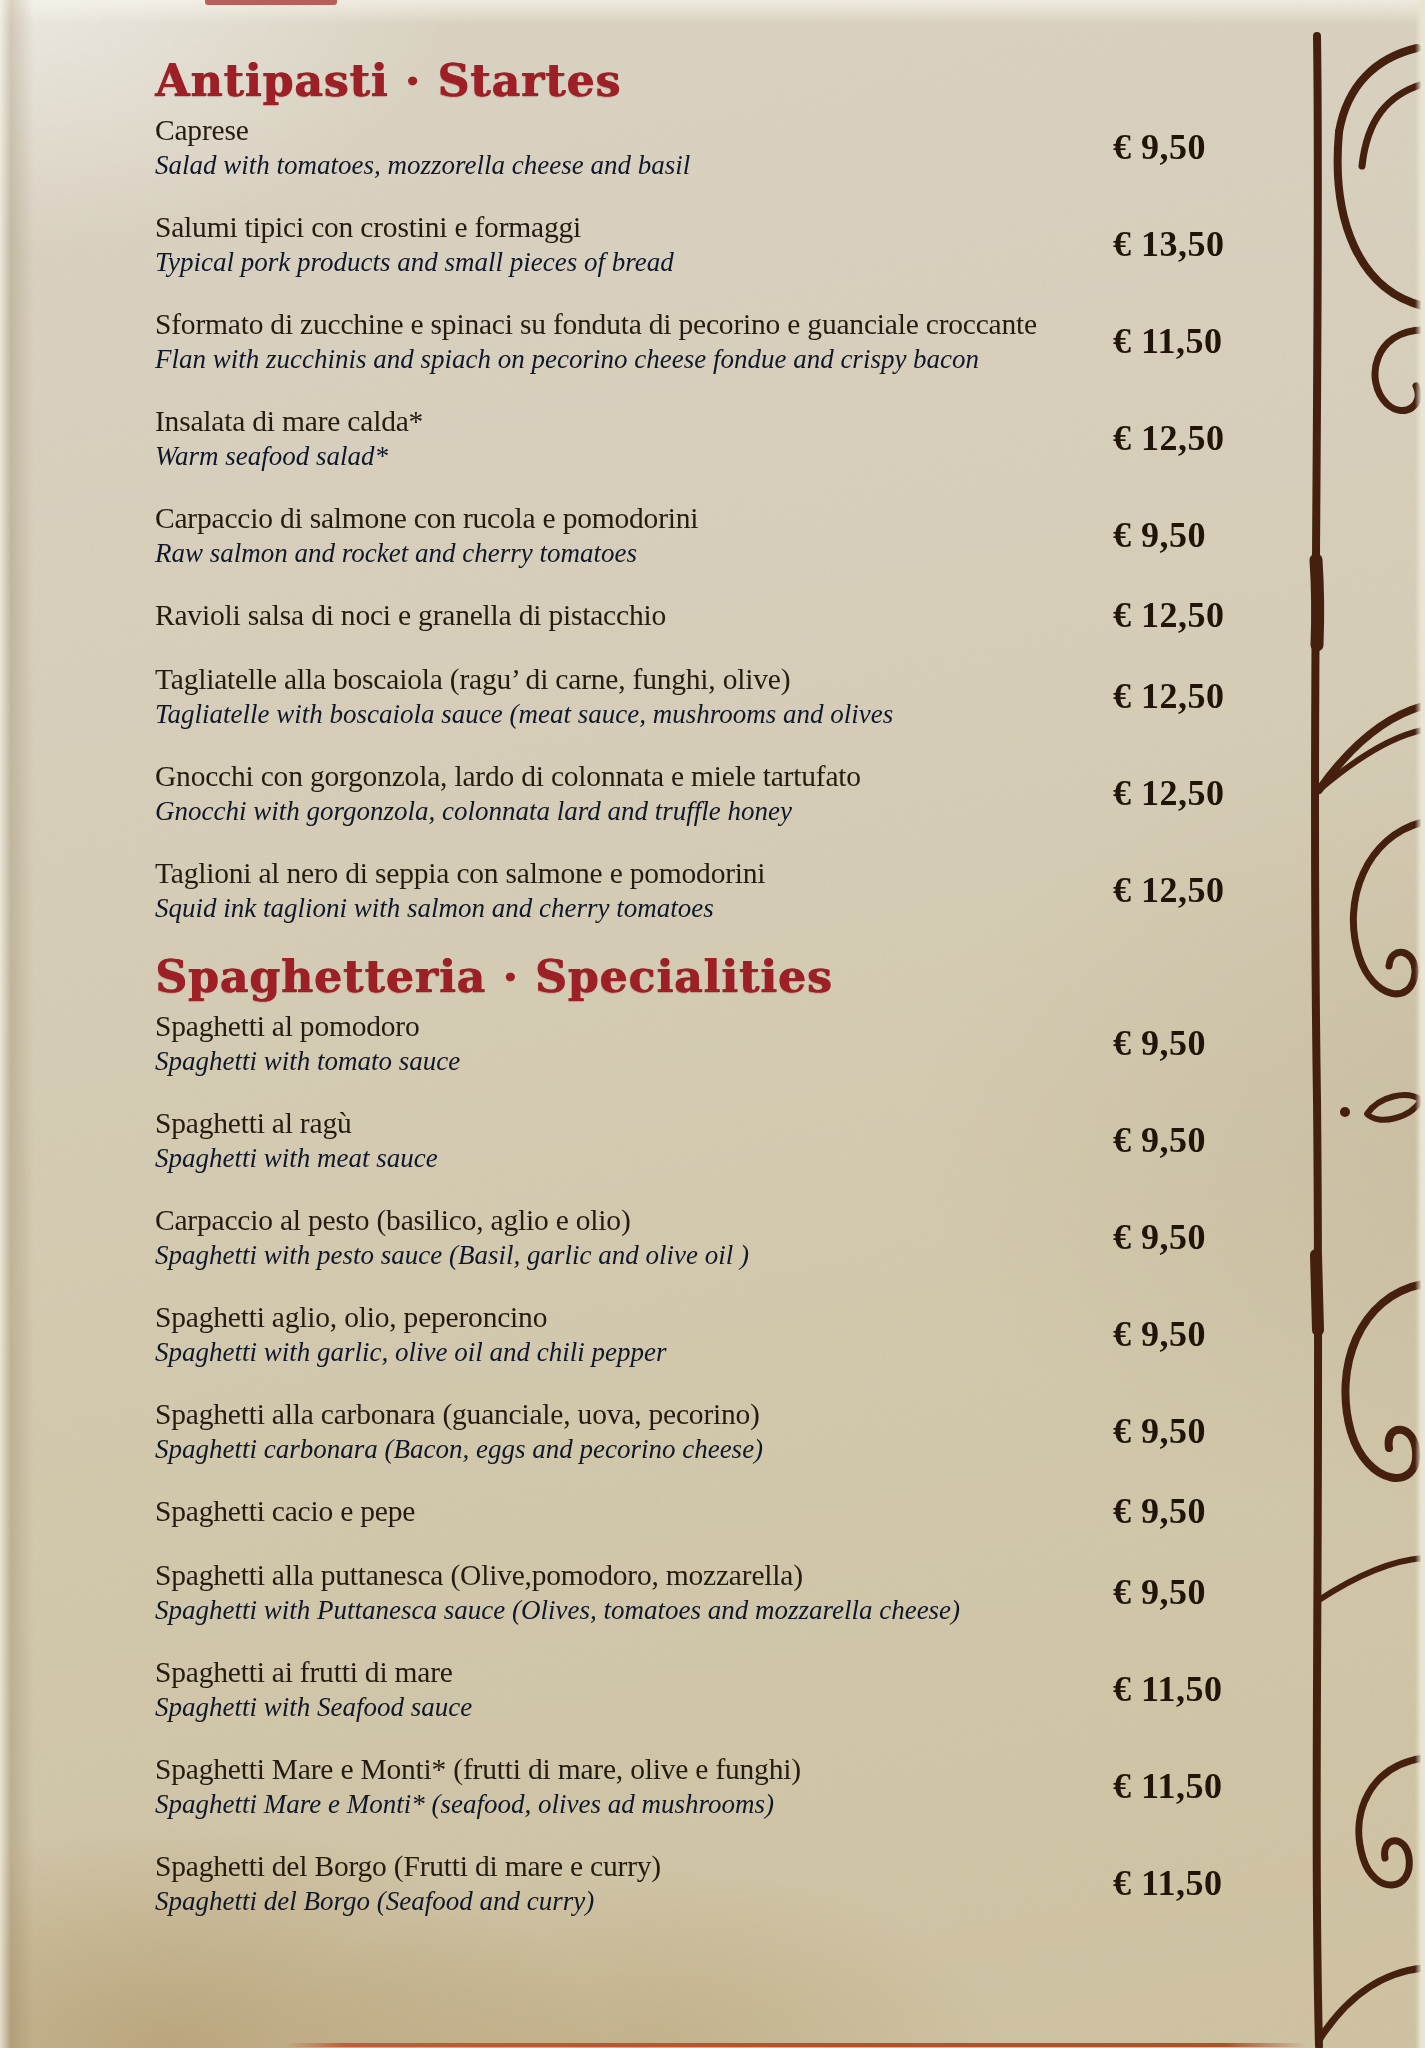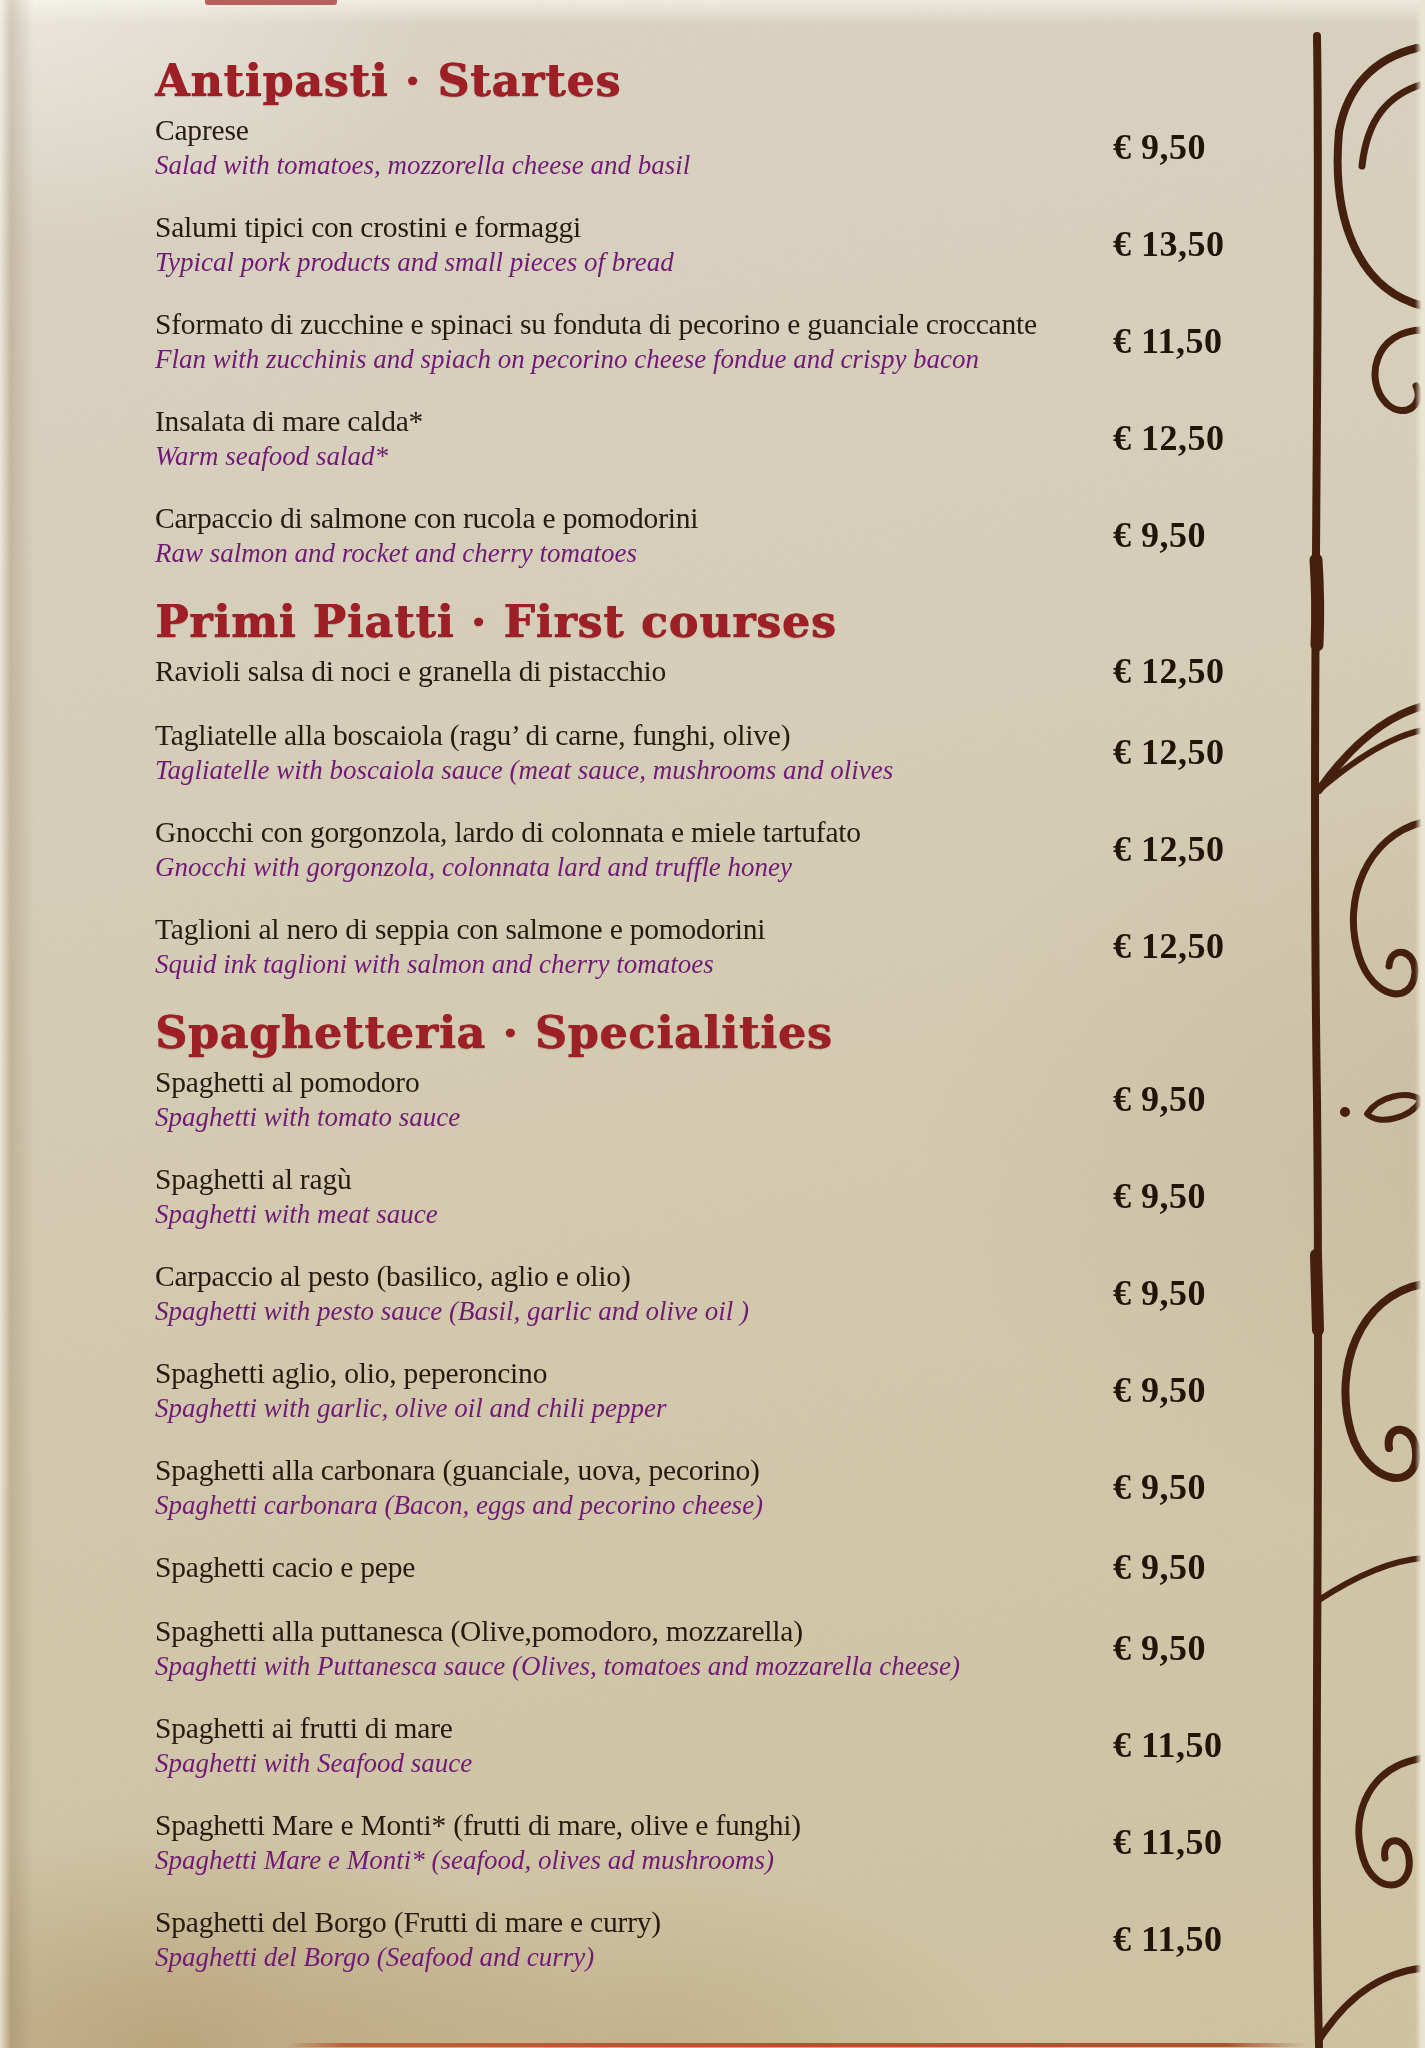--- a/index.html
+++ b/index.html
@@ -28,21 +28,21 @@
   .menu{position:absolute;left:155px;top:40px;width:1120px;z-index:3;}
   .section-title{
     font-family:"DejaVu Serif",serif;font-weight:bold;
     font-size:44px;line-height:50px;margin:16px 0 6px 0;
     color:#9c2026;letter-spacing:1px;
     text-shadow:1px 0 0 #9c2026, 0 1px 1px rgba(90,20,20,.25);
   }
   .item{display:flex;align-items:center;margin-bottom:27px;}
   .itxt{width:958px;flex:none;}
   .iname{font-size:29.5px;line-height:37px;letter-spacing:-0.2px;color:#261b10;white-space:nowrap;}
-  .idesc{font-style:italic;font-size:27px;line-height:33px;color:#701a75;}
+  .idesc{font-style:italic;font-size:27px;line-height:33px;color:#0f172a;}
   .iprice{font-weight:bold;font-size:36px;line-height:37px;color:#201508;white-space:nowrap;letter-spacing:.5px;}
 </style>
 </head>
 <body>
 
 <svg class="grain" width="1425" height="2048" xmlns="http://www.w3.org/2000/svg">
   <filter id="pgrain">
       <feTurbulence type="fractalNoise" baseFrequency="0.82" numOctaves="2" seed="7"></feTurbulence>
     <feColorMatrix type="saturate" values="0"></feColorMatrix>
     <feComponentTransfer>
@@ -113,21 +113,20 @@
     <div class="item">
       <div class="itxt">
           <div class="iname">Carpaccio di salmone con rucola e pomodorini</div>
       <div class="idesc">Raw salmon and rocket and cherry tomatoes</div>
         </div>
       <div class="iprice">€ 9,50</div>
     </div>
   </div>
 
   <div>
-    <div class="section-title">Primi Piatti · First courses</div>
 
     <div class="item">
       <div class="itxt">
           <div class="iname">Ravioli salsa di noci e granella di pistacchio</div>
         </div>
       <div class="iprice">€ 12,50</div>
     </div>
     <div class="item">
       <div class="itxt">
           <div class="iname">Tagliatelle alla boscaiola (ragu’ di carne, funghi, olive)</div>

